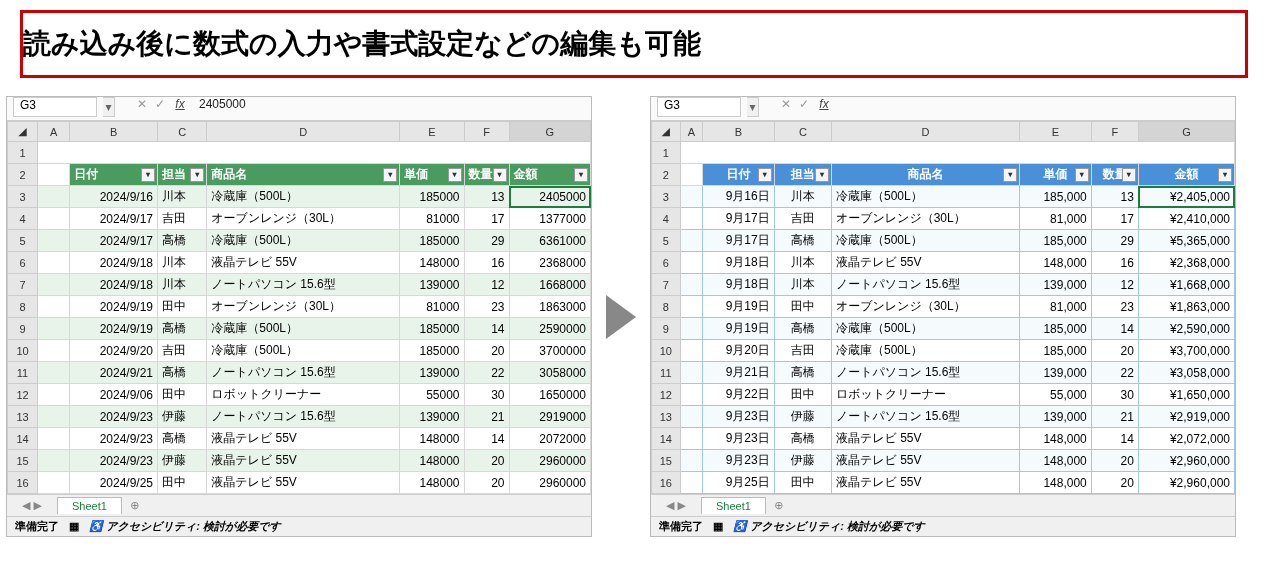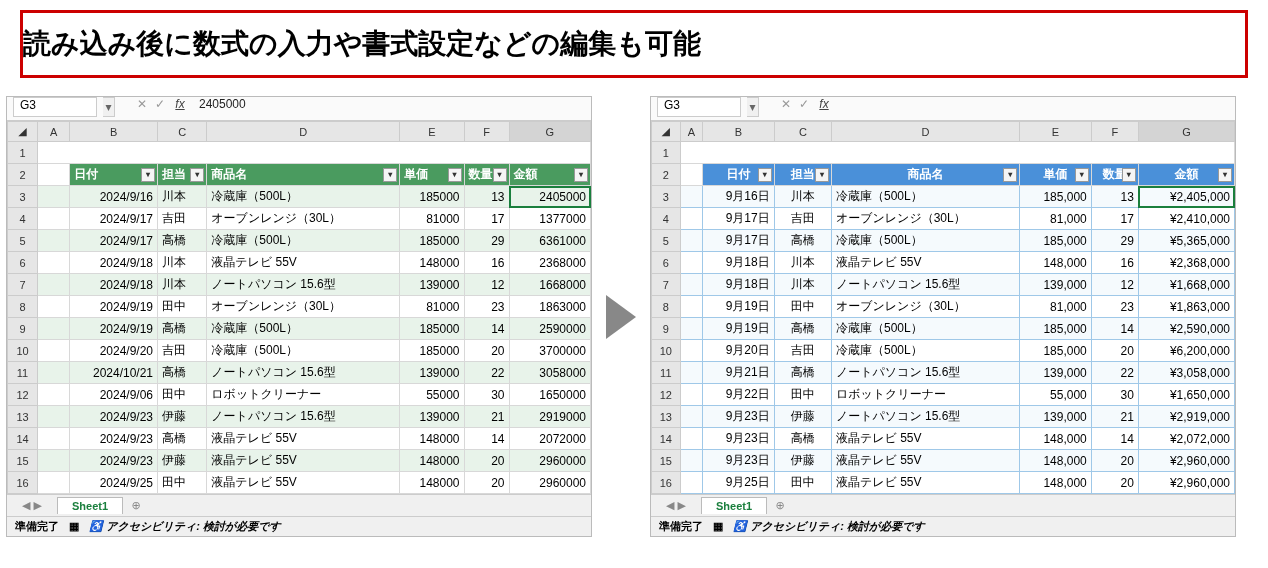--- a/index.html
+++ b/index.html
@@ -89,21 +89,21 @@
   .sel-cell-blue { outline: 2px solid #1a7f3d; outline-offset: -2px; }
   .col-sel { background: #d4d4d4 !important; }
 
   .tabbar {
     display: flex; align-items: center; height: 22px;
     background: #f0f0f0; border-top: 1px solid #ccc; font-size: 11px;
   }
   .tab-nav { width: 50px; text-align: center; color: #888; }
   .tab {
     border: 1px solid #bbb; border-bottom: none; background: #fff;
-    padding: 2px 14px; color: #1a7f3d; font-weight: bold;
+    padding: 2px 14px; color: #1a7f3d; font-weight: normal;
   }
   .tab-add { width: 26px; text-align: center; color: #888; }
 
   .status {
     display: flex; align-items: center; height: 20px; gap: 10px;
     background: #f0f0f0; border-top: 1px solid #ccc;
     font-size: 11px; font-weight: bold; padding: 0 8px;
   }
   .status .acc { font-style: italic; }
 
@@ -247,21 +247,21 @@
               <td class="cell num">2024/9/20</td>
               <td class="cell ">吉田</td>
               <td class="cell ">冷蔵庫（500L）</td>
               <td class="cell num">185000</td>
               <td class="cell num">20</td>
               <td class="cell num">3700000</td>
             </tr>
             <tr class="alt-green">
               <th class="rowhead">11</th>
               <td class="cell "></td>
-              <td class="cell num">2024/10/21</td>
+              <td class="cell num">2024/9/21</td>
               <td class="cell ">高橋</td>
               <td class="cell ">ノートパソコン 15.6型</td>
               <td class="cell num">139000</td>
               <td class="cell num">22</td>
               <td class="cell num">3058000</td>
             </tr>
             <tr>
               <th class="rowhead">12</th>
               <td class="cell "></td>
               <td class="cell num">2024/9/06</td>
@@ -447,21 +447,21 @@
               <td class="cell num">¥2,590,000</td>
             </tr>
             <tr>
               <th class="rowhead">10</th>
               <td class="cell "></td>
               <td class="cell num">9月20日</td>
               <td class="cell ctr">吉田</td>
               <td class="cell ">冷蔵庫（500L）</td>
               <td class="cell num">185,000</td>
               <td class="cell num">20</td>
-              <td class="cell num">¥6,200,000</td>
+              <td class="cell num">¥3,700,000</td>
             </tr>
             <tr>
               <th class="rowhead">11</th>
               <td class="cell "></td>
               <td class="cell num">9月21日</td>
               <td class="cell ctr">高橋</td>
               <td class="cell ">ノートパソコン 15.6型</td>
               <td class="cell num">139,000</td>
               <td class="cell num">22</td>
               <td class="cell num">¥3,058,000</td>

